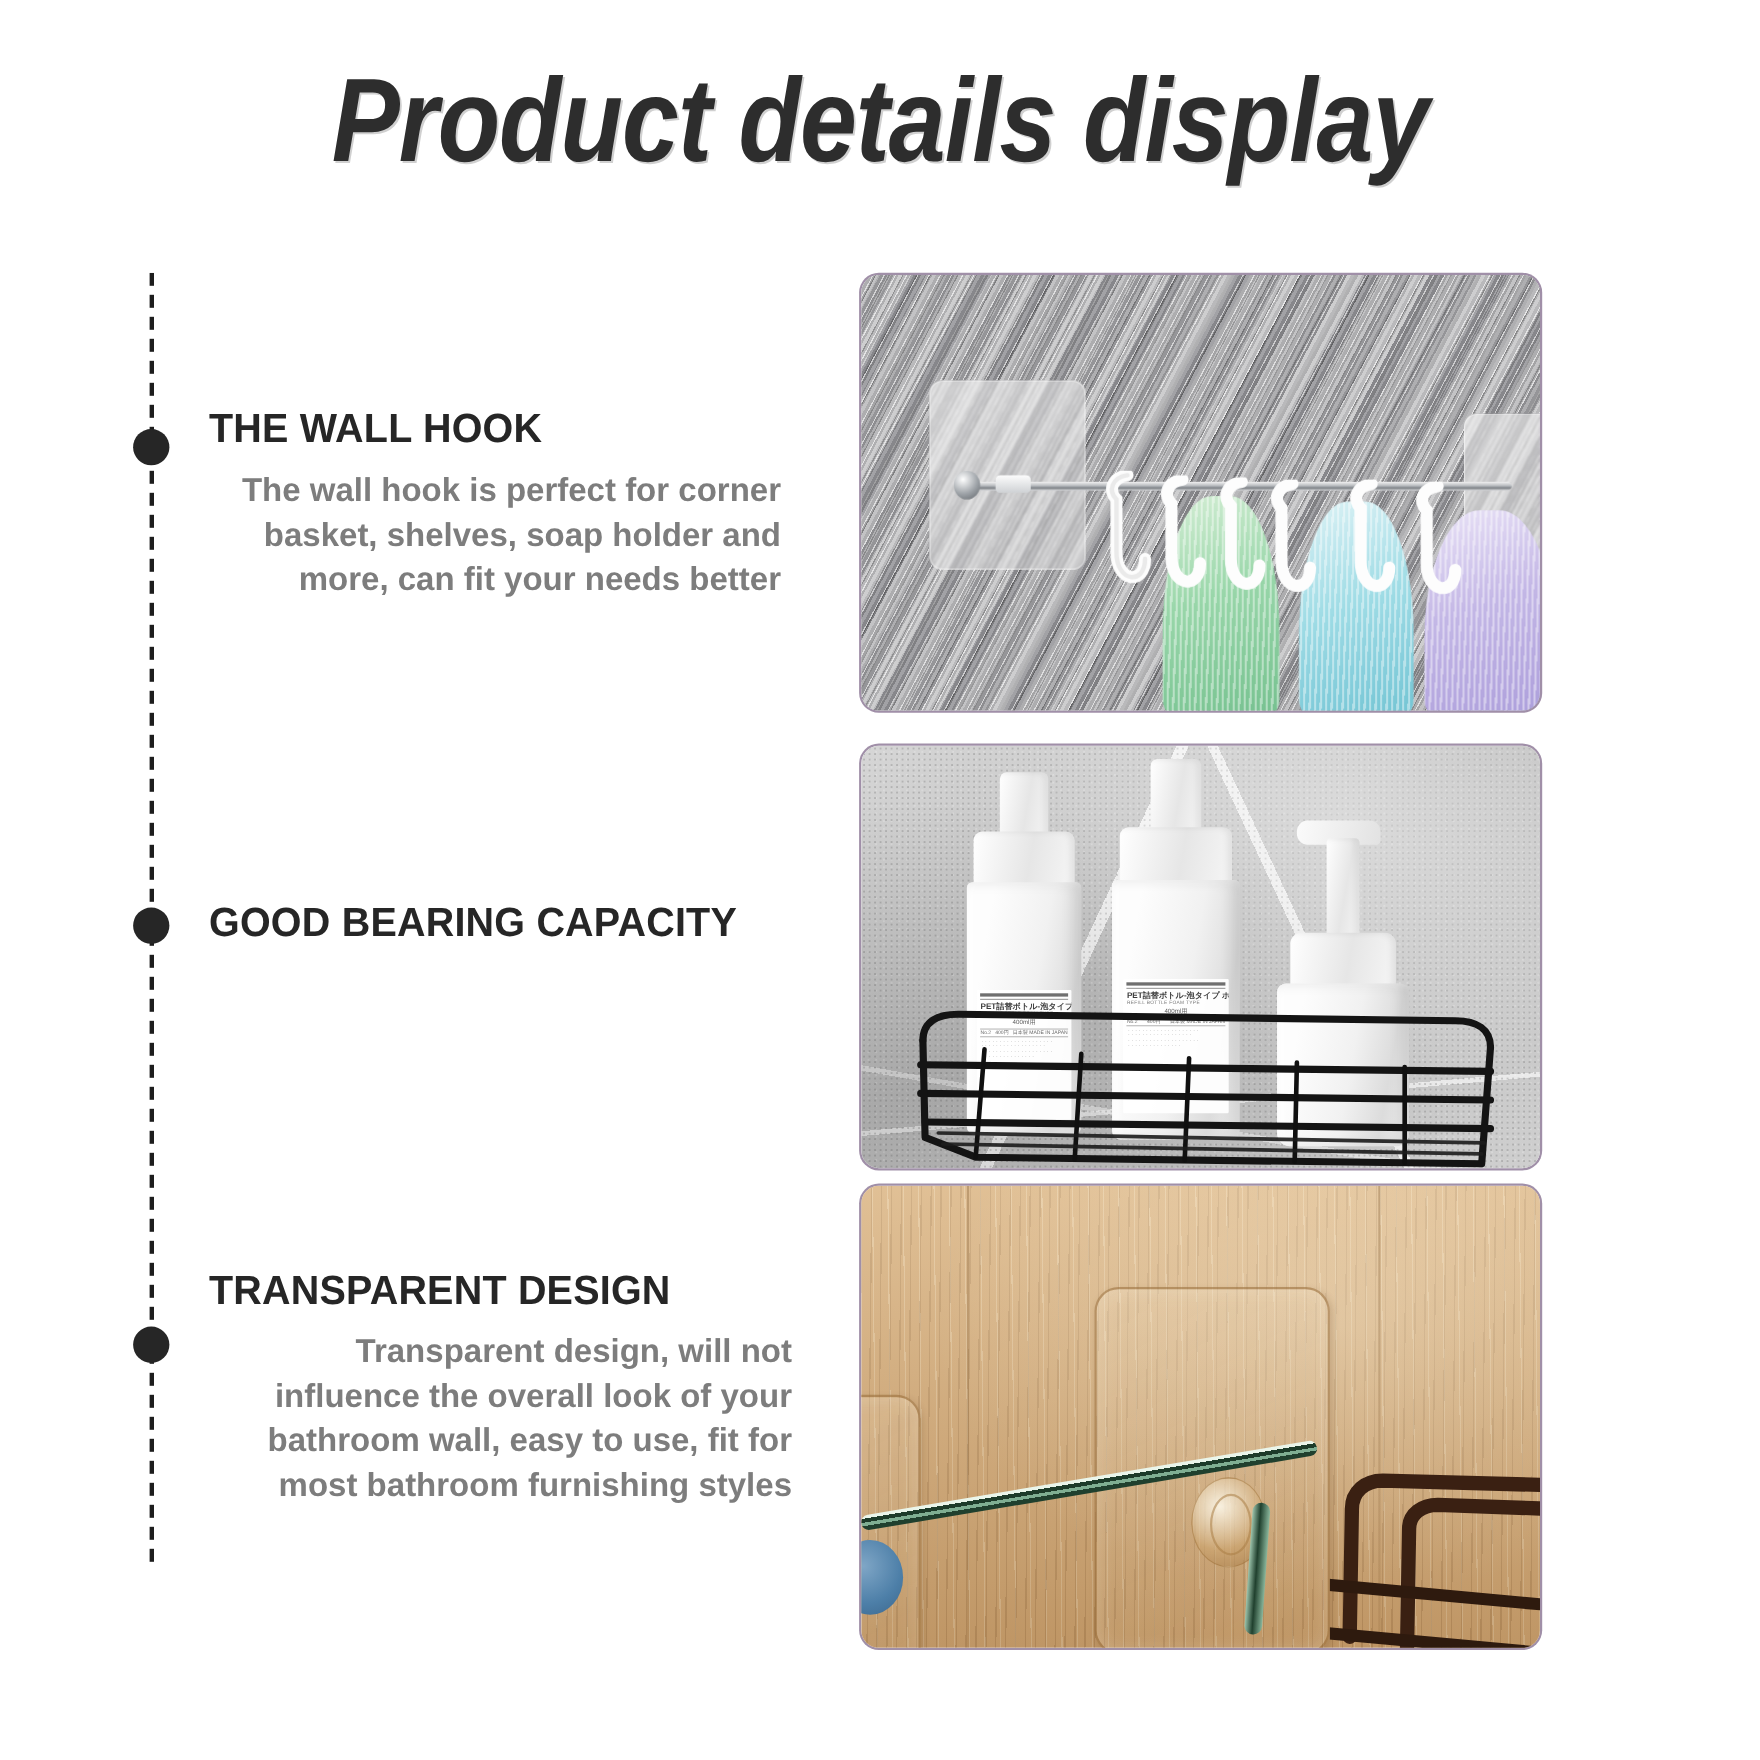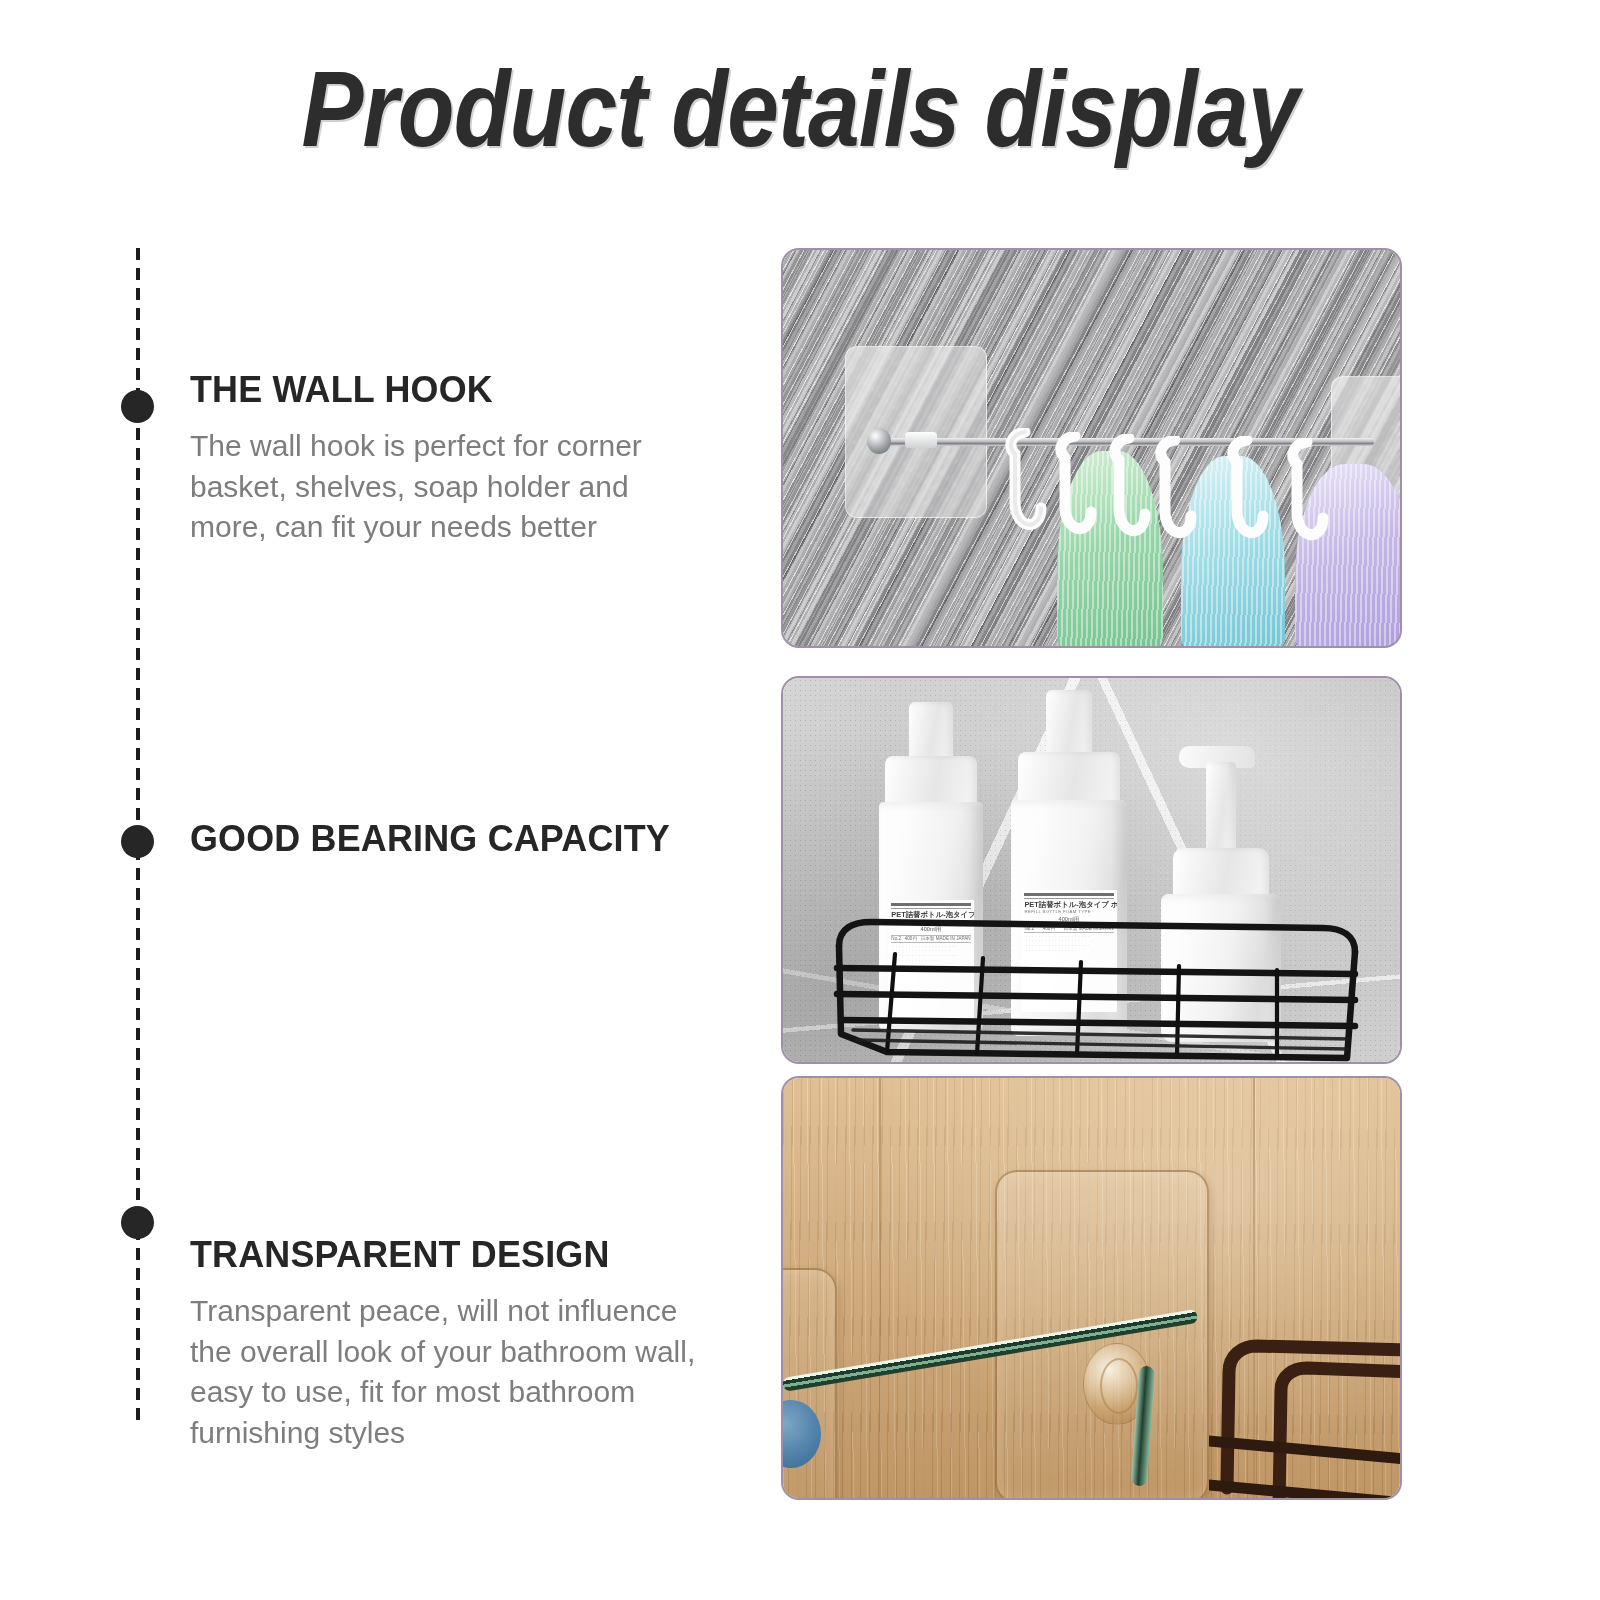--- a/index.html
+++ b/index.html
@@ -57,25 +57,26 @@
     margin:0 0 16px 0;
     white-space:nowrap;
     transform:scaleX(0.97);
     transform-origin:left center;
   }
   .block .body{
     font-size:30px;
     color:#7d7d7d;
     line-height:1.36;
     margin:0;
-    font-weight:400;
+    font-weight:700;
+    text-align:right;
   }
   .block.blk1{top:371px;}
   .block.blk2{top:820px;width:560px;}
-  .block.blk3{top:1236px;width:530px;}
+  .block.blk3{top:1154px;width:530px;}
 
   
   .panel{
     position:absolute;
     left:783px;
     width:617px;
     border-radius:16px;
     overflow:hidden;
     box-shadow:0 0 0 2px #a08fa8;
   }
@@ -304,21 +305,21 @@
   <div class="heading">THE WALL HOOK</div>
   <div class="body">The wall hook is perfect for corner basket, shelves, soap holder and more, can fit your needs better</div>
 </div>
 
 <div class="block blk2">
   <div class="heading">GOOD BEARING CAPACITY</div>
 </div>
 
 <div class="block blk3">
   <div class="heading">TRANSPARENT DESIGN</div>
-  <div class="body">Transparent peace, will not influence the overall look of your bathroom wall, easy to use, fit for most bathroom furnishing styles</div>
+  <div class="body">Transparent design, will not influence the overall look of your bathroom wall, easy to use, fit for most bathroom furnishing styles</div>
 </div>
 
 <div class="panel p1">
   <div class="scene">
     <div class="wall-grey"></div>
 
     <div class="sticker s1"></div>
     <div class="sticker s2"></div>
 
     <div class="rod"></div>

